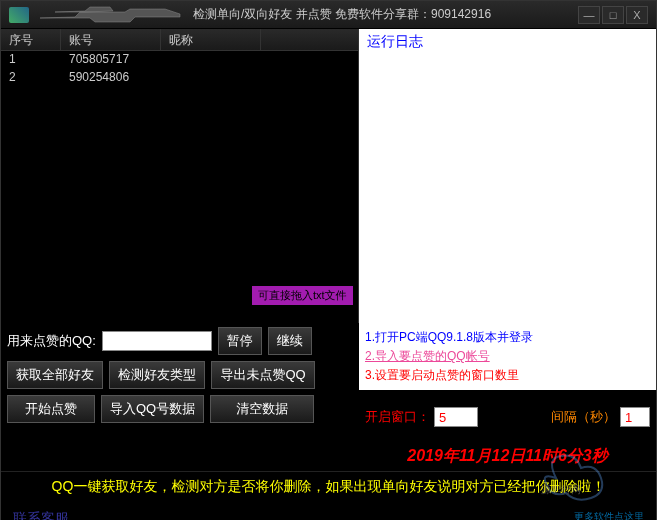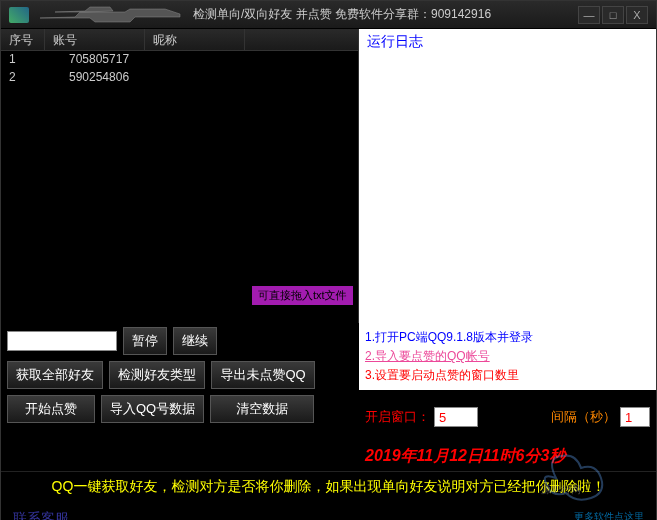--- a/index.html
+++ b/index.html
@@ -9,21 +9,21 @@
 .app-icon { width: 20px; height: 16px; background: linear-gradient(45deg, #4a6, #268); margin-right: 6px; border-radius: 2px; }
 .gun-decor { width: 150px; height: 22px; position: relative; }
 .gun-decor svg { width: 100%; height: 100%; }
 .title-text { color: #ccc; font-size: 12px; margin-left: 8px; flex: 1; }
 .win-controls { display: flex; gap: 2px; }
 .win-btn { width: 22px; height: 18px; background: #2a2a2a; color: #aaa; font-size: 11px; display: flex; align-items: center; justify-content: center; cursor: pointer; border: 1px solid #444; }
 .main-area { display: flex; height: 294px; }
 .table-panel { width: 358px; background: #000; border-right: 1px solid #333; }
 .table-header { display: flex; background: linear-gradient(to bottom, #2a2a2a, #1a1a1a); height: 22px; border-bottom: 1px solid #333; }
 .th { color: #ccc; font-size: 12px; padding: 3px 8px; border-right: 1px solid #333; }
-.th.c1 { width: 44px; } .th.c2 { width: 100px; } .th.c3 { width: 100px; } .th.c4 { flex: 1; }
+.th.c1 { width: 60px; } .th.c2 { width: 100px; } .th.c3 { width: 100px; } .th.c4 { flex: 1; }
 .table-body { background: #000; height: 240px; position: relative; }
 .row { display: flex; color: #ccc; font-size: 12px; height: 18px; }
 .td { padding: 1px 8px; }
 .td.c1 { width: 60px; } .td.c2 { width: 100px; } .td.c3 { width: 100px; } .td.c4 { flex: 1; }
 .tooltip { position: absolute; background: #a21caf; border: 1px solid #000; color: #000; font-size: 11px; padding: 2px 6px; left: 250px; top: 234px; z-index: 10; }
 .log-panel { flex: 1; background: #fff; display: flex; flex-direction: column; }
 .log-title { color: #00f; font-size: 14px; padding: 4px 8px; }
 .log-body { flex: 1; }
 .instructions { background: #fff; padding: 2px 6px; font-size: 12px; }
 .instr-line { margin: 2px 0; }
@@ -33,21 +33,21 @@
 .controls { background: #000; padding: 4px 6px; display: flex; flex-direction: column; gap: 6px; }
 .ctrl-row { display: flex; align-items: center; gap: 6px; }
 .label-white { color: #fff; font-size: 13px; }
 .input-text { background: #fff; border: 1px solid #888; height: 20px; font-size: 12px; padding: 0 4px; }
 .btn { background: linear-gradient(to bottom, #3a3a3a, #1a1a1a); color: #fff; border: 1px solid #555; font-size: 13px; padding: 4px 8px; cursor: pointer; text-align: center; min-width: 88px; }
 .btn.small { min-width: 44px; padding: 4px 6px; }
 .right-controls { display: flex; align-items: center; gap: 4px; }
 .label-red { color: #f00; font-size: 13px; }
 .label-orange { color: #f80; font-size: 13px; }
 .input-num { background: #fff; border: 1px solid #888; width: 44px; height: 20px; color: #f00; font-size: 13px; padding: 0 4px; }
-.timestamp { color: #f00; font-size: 16px; font-weight: bold; text-align: left; flex: 1; font-style: italic; }
+.timestamp { color: #f00; font-size: 16px; font-weight: bold; text-align: center; flex: 1; font-style: italic; }
 .bottom-layout { display: flex; }
 .left-block { width: 358px; }
 .right-block { flex: 1; background: #000; padding: 4px 6px; display: flex; flex-direction: column; gap: 13px; }
 .right-block .instructions { background: #fff; margin: -4px -6px 4px -6px; padding: 4px 6px; }
 .banner { background: #000; color: #ff0; font-size: 14px; padding: 6px 8px; text-align: center; border-top: 1px solid #222; }
 .footer { background: #000; display: flex; justify-content: space-between; padding: 8px 12px 4px; position: relative; }
 .link-blue { color: #339; font-size: 14px; cursor: pointer; text-decoration: none; }
 .link-green { color: #0369a1; font-size: 10px; cursor: pointer; text-decoration: none; }
 .watermark { position: absolute; right: 40px; bottom: 20px; opacity: 0.35; pointer-events: none; }
 .watermark svg { width: 90px; height: 60px; }
@@ -96,20 +96,21 @@
     </div>
     <div class="log-panel">
       <div class="log-title">运行日志</div>
       <div class="log-body"></div>
     </div>
   </div>
 
   <div class="bottom-layout">
     <div class="left-block controls">
       <div class="ctrl-row">
+        <span class="label-white">用来点赞的QQ:</span>
         <input class="input-text" style="width: 110px;" value="">
         <button class="btn small">暂停</button>
         <button class="btn small">继续</button>
       </div>
       <div class="ctrl-row">
         <button class="btn">获取全部好友</button>
         <button class="btn">检测好友类型</button>
         <button class="btn" style="min-width:104px">导出未点赞QQ</button>
       </div>
       <div class="ctrl-row">

